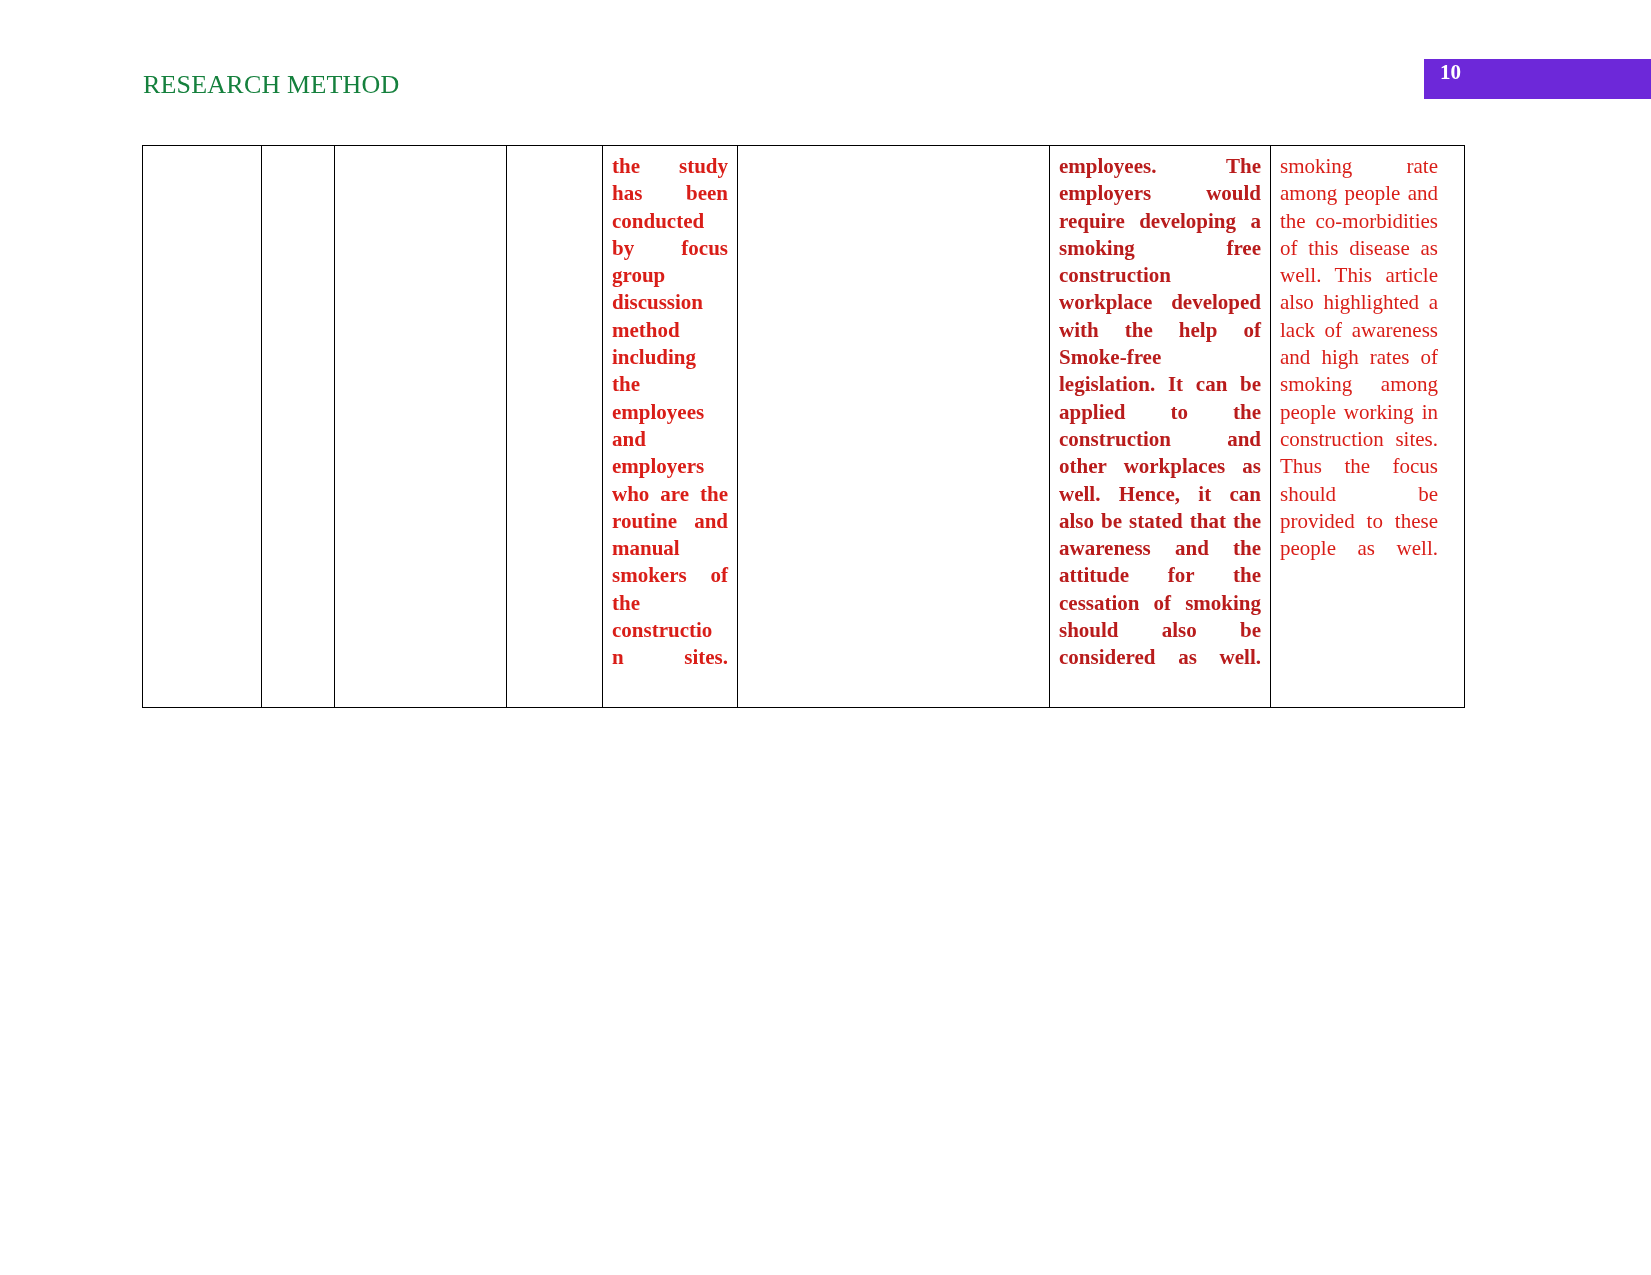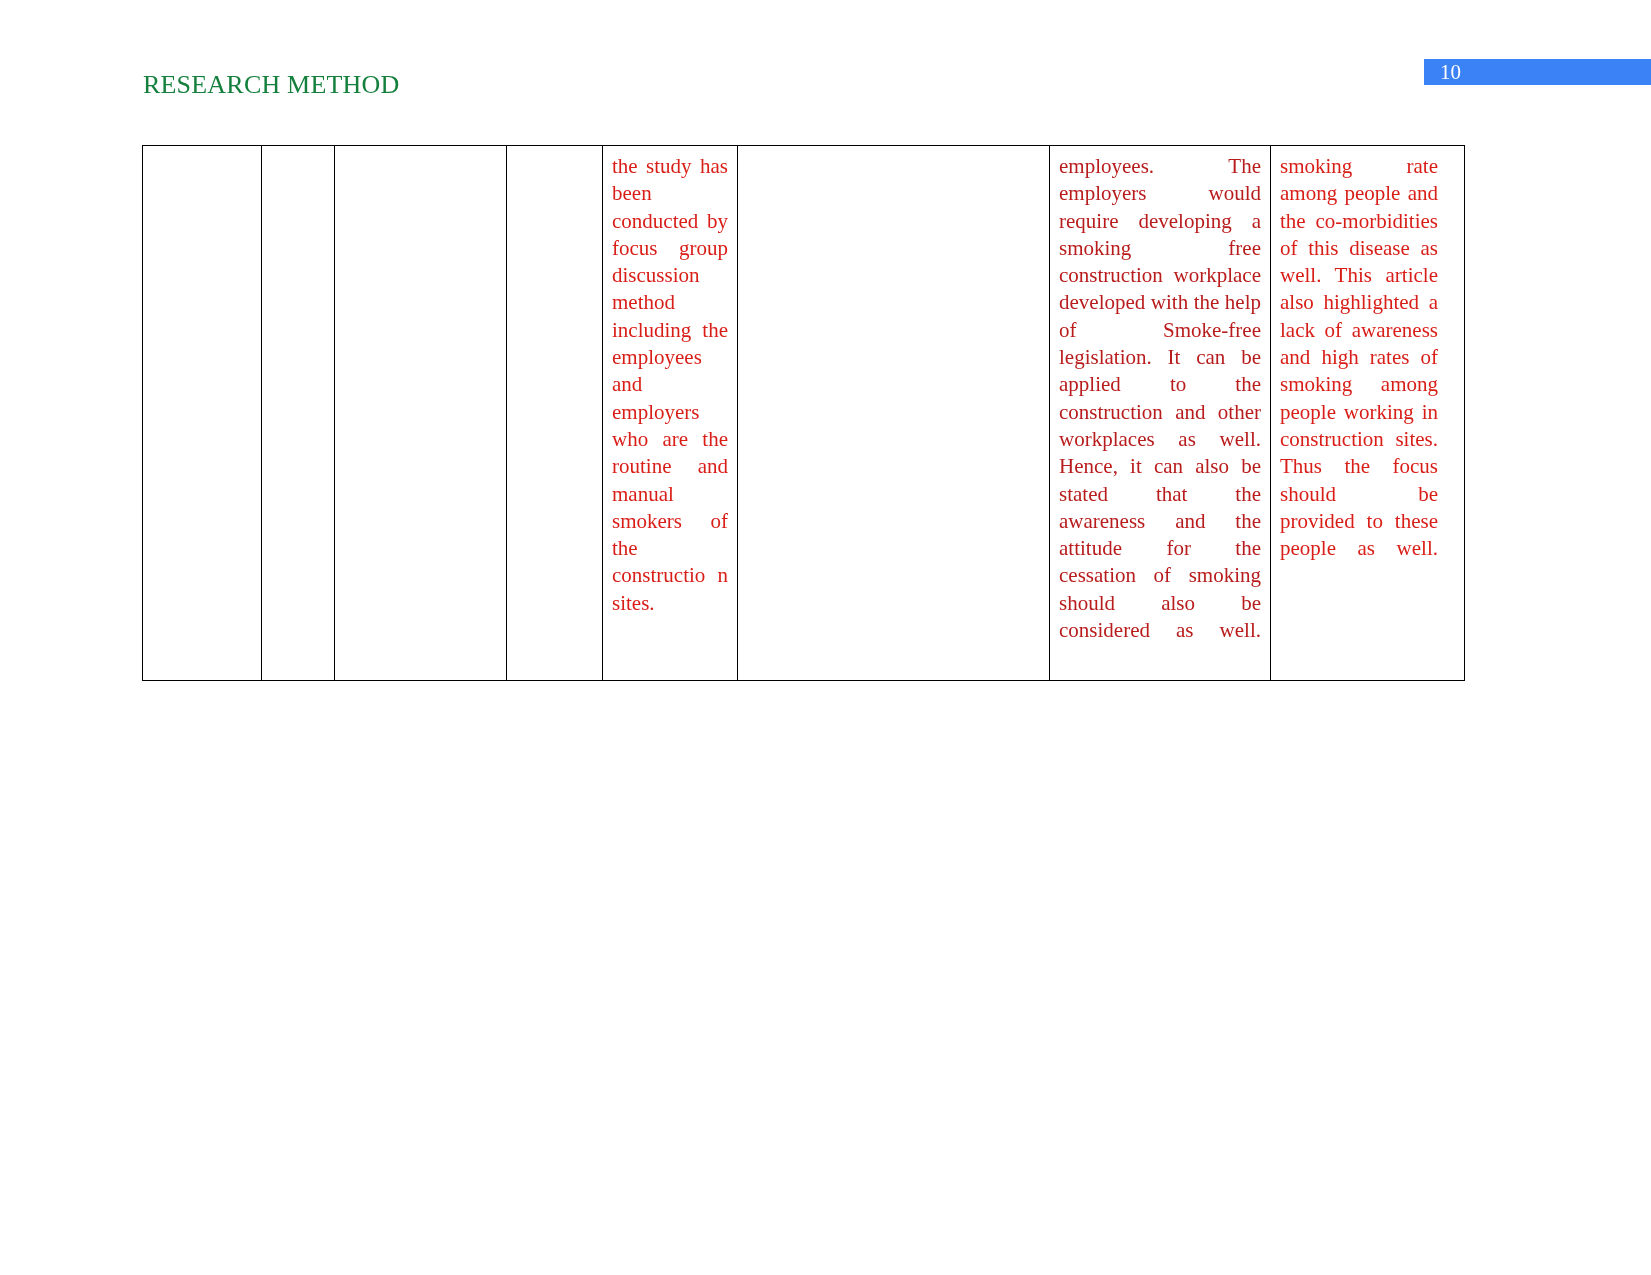--- a/index.html
+++ b/index.html
@@ -30,22 +30,23 @@
     font-size: 26px;
     color: #15803d;
     letter-spacing: 0.2px;
     white-space: nowrap;
   }
   #page-number-badge {
     position: absolute;
     left: 1424px;
     top: 59px;
     width: 227px;
-    height: 26px;
-    background: #3b82f6;
+    height: 40px;
+    background: #6d28d9;
+    font-weight: bold;
   }
   #page-number-text {
     position: absolute;
     left: 16px;
     top: 1px;
     font-size: 21px;
     color: #ffffff;
     line-height: 25px;
   }
 
@@ -79,21 +80,21 @@
   .col-d { width: 95px; }
   .col-e { width: 134px; }
   .col-f { width: 311px; }
   .col-g { width: 220px; }
   .col-h { width: 176px; }
 
   .txt-red   { color: #d91e18; }
   .txt-black { color: #b91c1c; }
 
   
-  .cell-inner.justify-all { text-align: justify; }
+  .cell-inner.justify-all { text-align: justify; font-weight: bold; }
   .cell-inner.justify-all::after {
     content: "";
     display: inline-block;
     width: 100%;
   }
   .cell-inner.no-stretch::after { content: none; }
 
   .overflow-cell { position: relative; }
   .overflow-text {
     position: absolute;

